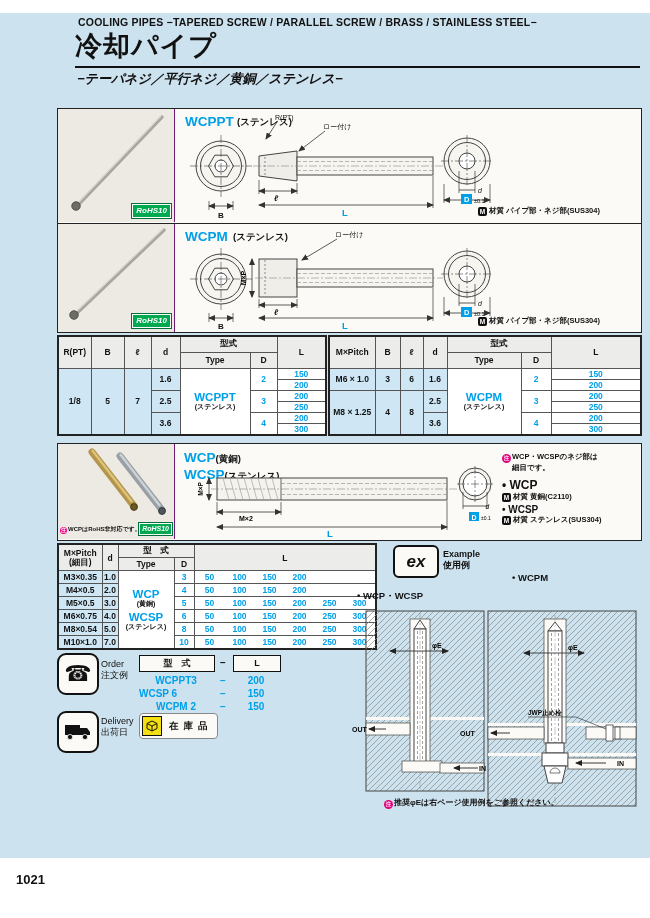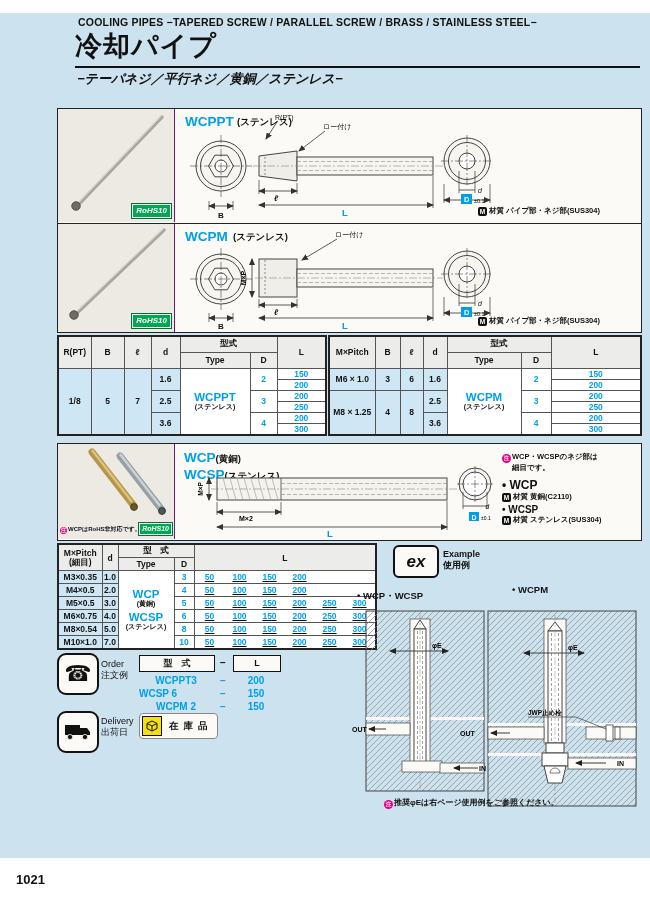--- a/index.html
+++ b/index.html
@@ -27,21 +27,21 @@
          font-size:5.5px;line-height:9px;text-align:center;font-weight:bold;vertical-align:-1px;margin-right:1px;}
   .pnote{font-size:7.5px;font-weight:bold;line-height:10px;}
   
   table.spec{position:absolute;border-collapse:collapse;table-layout:fixed;background:#fff;border:2px solid #222;}
   table.spec th,table.spec td{border:1px solid #555;font-size:8.5px;text-align:center;padding:0;overflow:hidden;}
   .gh{background:#ececea;font-weight:bold;}
   .bluec{background:#cfe7f5;font-weight:bold;margin-top:11px;}
   .cyan{color:#00a0e9;font-weight:bold;}
   .typecode{color:#00a0e9;font-weight:bold;font-size:11.5px;line-height:12px;}
   .typemat{color:#111;font-weight:bold;font-size:7px;line-height:8px;}
-  .lflex{display:flex;text-decoration:underline;}
+  .lflex{display:flex;}
   .lslot{width:30px;text-align:center;color:#00a0e9;font-weight:bold;font-size:8.5px;}
   
   .exicon{left:393px;top:545px;width:42px;height:29px;border:2.5px solid #111;border-radius:6px;
           background:#fbfaf6;display:flex;align-items:center;justify-content:center;
           font-size:17px;font-weight:bold;font-style:italic;}
   .exlbl{font-size:9px;font-weight:bold;line-height:11px;}
   .extitle{font-size:9.5px;font-weight:bold;}
   .exnote{left:384px;top:797px;font-size:8px;font-weight:bold;}
   
   .sqicon{width:38px;height:38px;border:2.5px solid #111;border-radius:9px;background:#fbfaf6;
@@ -555,21 +555,21 @@
         </td>
   </tr>
   </tbody>
 </table>
 
 <div class="abs exicon">ex</div>
 <div class="abs exlbl" style="left:443px;top:549px;">Example</div>
 <div class="abs exlbl" style="left:443px;top:560px;">使用例</div>
 
 <div class="abs extitle" style="left:357px;top:590px;">• WCP・WCSP</div>
-<div class="abs extitle" style="left:512px;top:584px;">• WCPM</div>
+<div class="abs extitle" style="left:512px;top:572px;">• WCPM</div>
 
 <svg class="abs" style="left:352px;top:603px;" width="135" height="200">
   <defs>
     <pattern id="h_e1" width="6" height="6" patternUnits="userSpaceOnUse">
       <path d="M0,6 L6,0" stroke="#8a8a84" stroke-width="0.7"></path>
       </pattern>
     <marker id="a_e1" markerWidth="7" markerHeight="6" refX="6" refY="3" orient="auto-start-reverse" markerUnits="userSpaceOnUse">
       <path d="M0,0 L7,3 L0,6 Z" fill="#222"></path>
       </marker>
   </defs>

